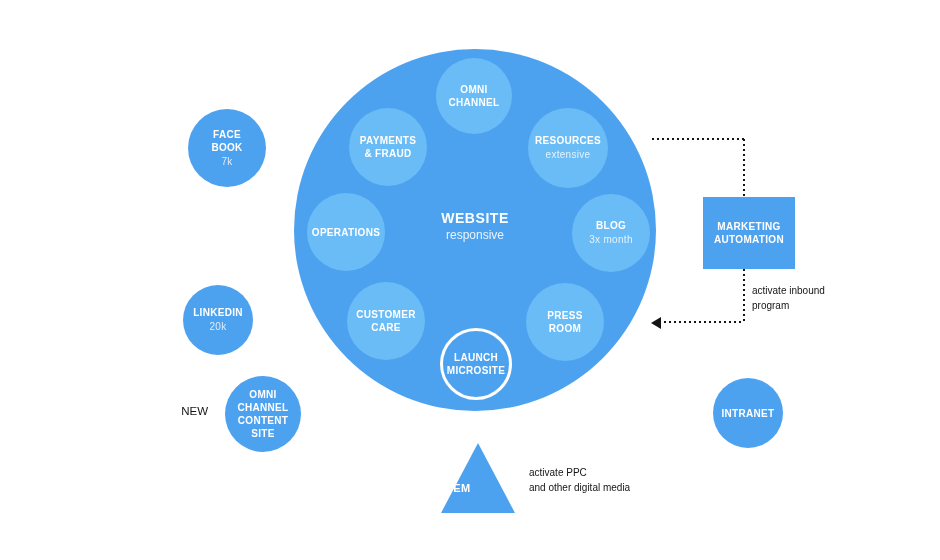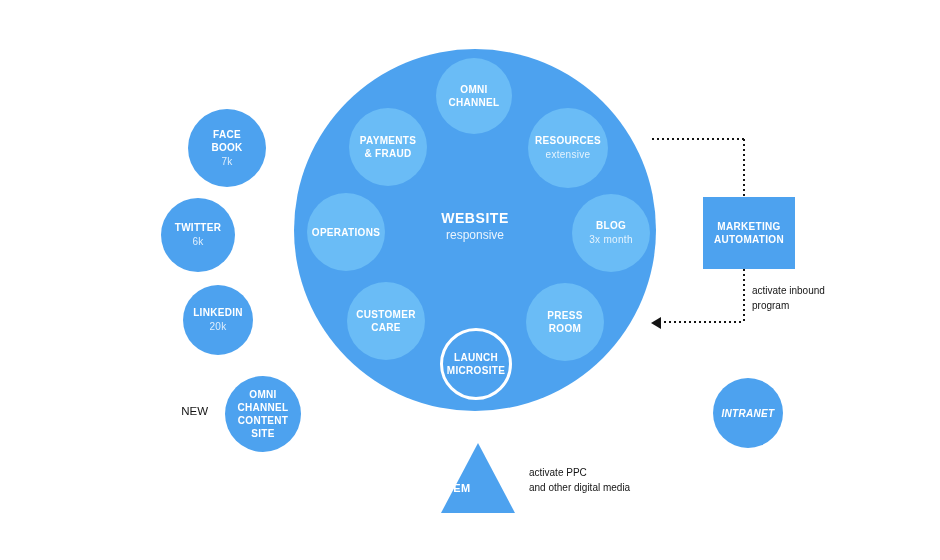--- a/index.html
+++ b/index.html
@@ -70,21 +70,21 @@
   .p-blog{left:564px;top:194px;width:78px;height:78px;}
   .p-cust{left:339px;top:282px;width:78px;height:78px;}
   .p-press{left:518px;top:283px;width:78px;height:78px;}
   .p-launch{left:432px;top:328px;width:72px;height:72px;}
   
   .p-fb{left:180px;top:109px;width:78px;height:78px;}
   .p-tw{left:153px;top:198px;width:74px;height:74px;}
   .p-li{left:175px;top:285px;width:70px;height:70px;}
   .p-occ{left:217px;top:376px;width:76px;height:76px;}
   
-  .p-intra{left:705px;top:378px;width:70px;height:70px;font-style:italic;}
+  .p-intra{left:705px;top:378px;width:70px;height:70px;}
   .l-top{left:644px;top:138px;width:93px;}
   .l-vert{left:735px;top:139px;height:185px;}
   .l-bot{left:651px;top:321px;width:85px;}
   .a-inbound{left:744px;top:284px;}
   .a-ppc{left:521px;top:466px;}
 </style>
 </head>
 <body>
 
 <div class="canvas">
@@ -126,24 +126,20 @@
   <div class="center-label">
     <div class="title">WEBSITE</div>
     <div class="subtitle">responsive</div>
   </div>
 
   <div class="circle solid p-fb">
     <div class="lbl">FACE
 BOOK</div>
     <div class="sub">7k</div>
   </div>
-  <div class="circle solid p-tw">
-    <div class="lbl">TWITTER</div>
-    <div class="sub">6k</div>
-  </div>
   <div class="circle solid p-li">
     <div class="lbl">LINKEDIN</div>
     <div class="sub">20k</div>
   </div>
   <div class="new-tag">NEW</div>
   <div class="circle solid p-occ">
     <div class="lbl">OMNI
 CHANNEL
 CONTENT
 SITE</div>

